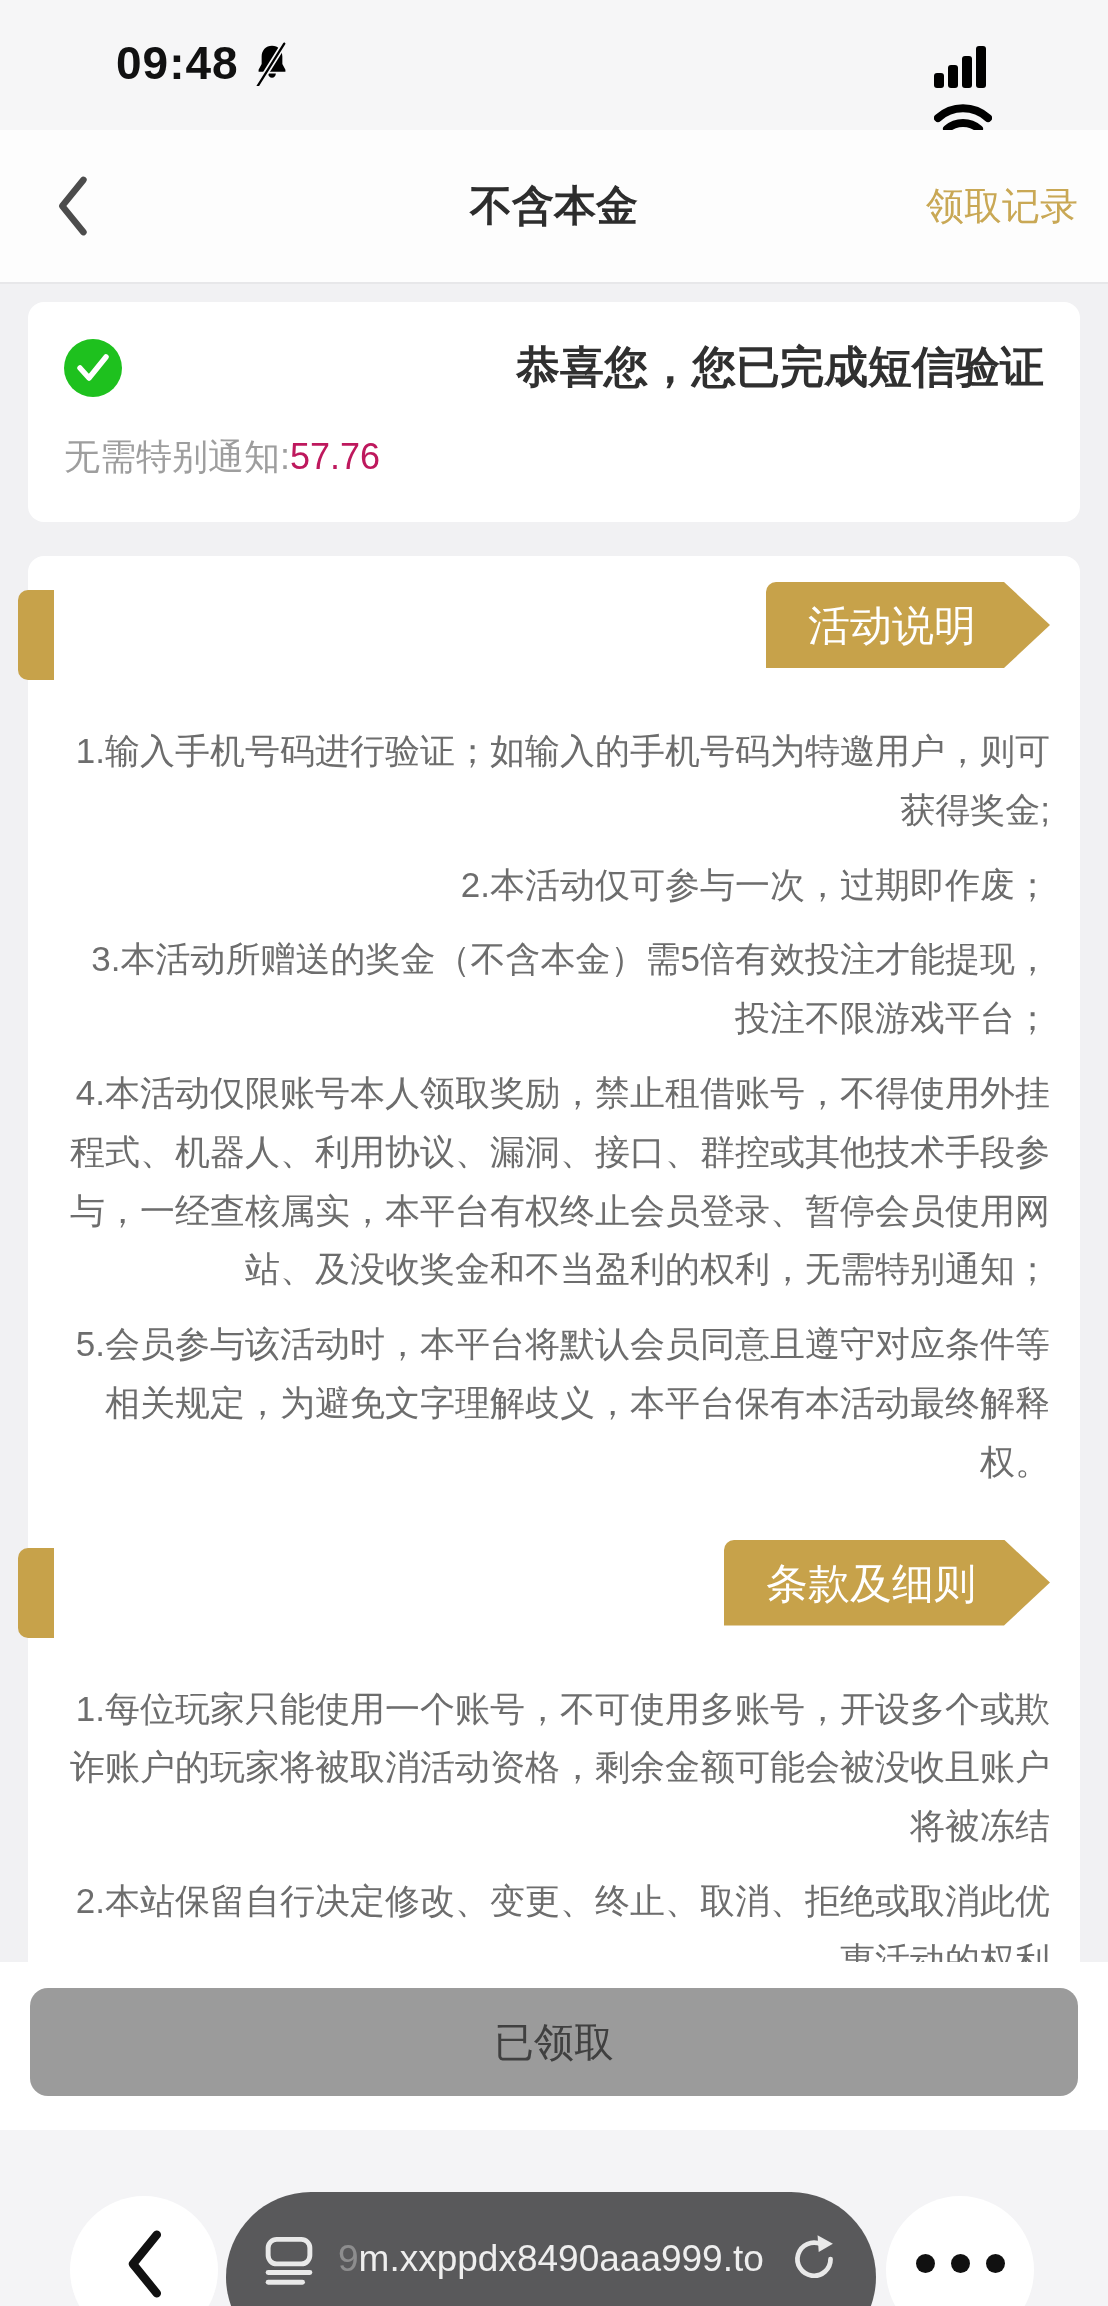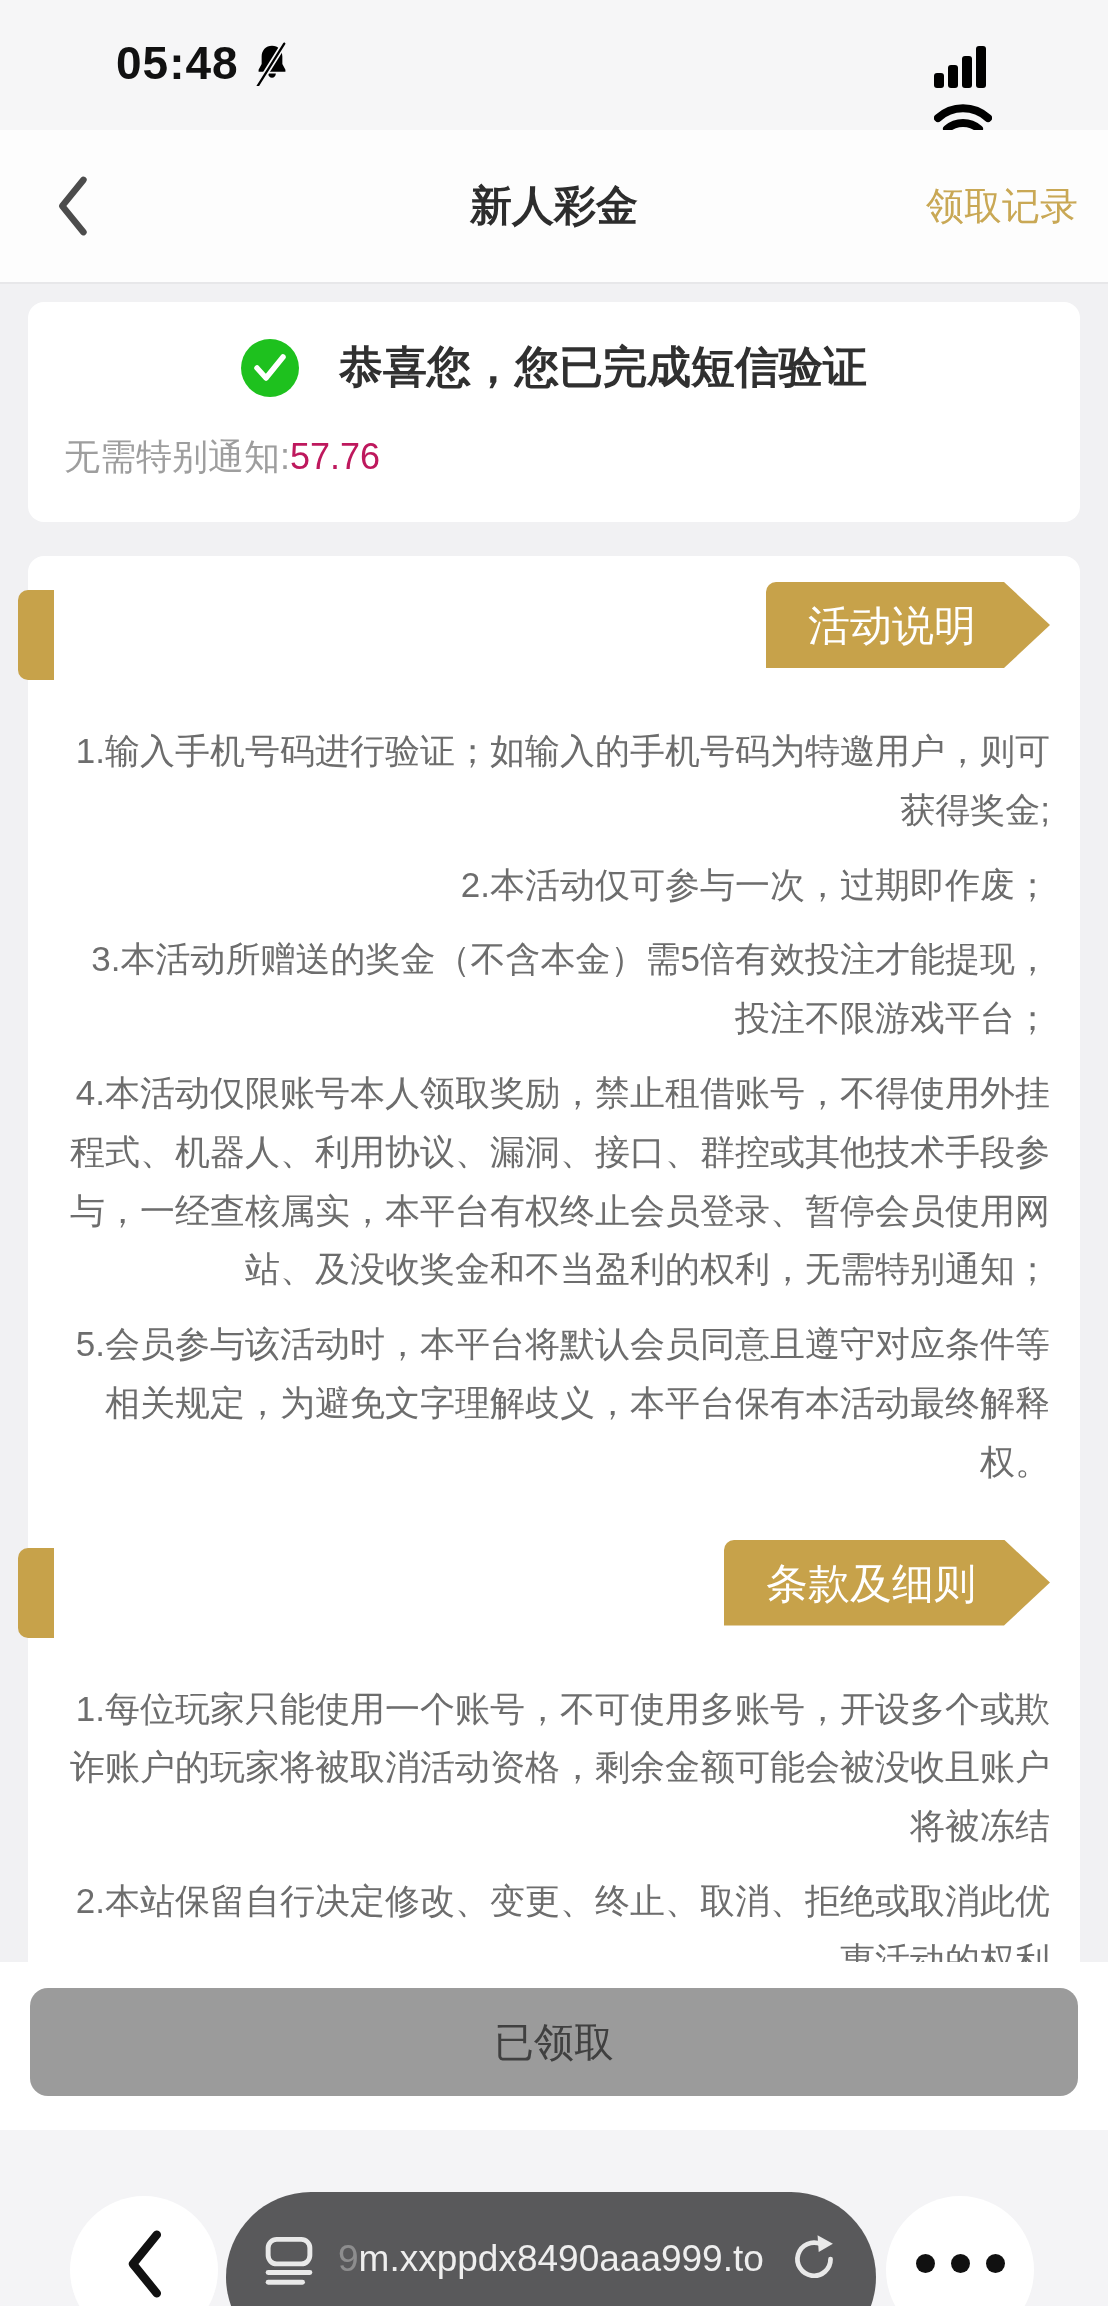--- a/index.html
+++ b/index.html
@@ -23,21 +23,21 @@
   .nav-bar{position:absolute;top:130px;left:0;right:0;height:152px;background:#fdfdfd;
     border-bottom:2px solid #e7e7e9;z-index:10;display:flex;align-items:center;}
   .nav-back{position:absolute;left:38px;top:0;bottom:0;display:flex;align-items:center;padding:0 14px;}
   .nav-title{width:100%;text-align:center;font-size:42px;font-weight:600;color:#2d2d2d;}
   .nav-action{position:absolute;right:30px;top:0;bottom:0;display:flex;align-items:center;
     font-size:38px;color:#c9a855;}
   
   .content{position:absolute;top:284px;left:0;right:0;height:2022px;background:#f1f1f3;overflow:hidden;}
   .card{margin:0 28px;background:#fff;border-radius:16px;}
   .result-card{margin-top:18px;padding:36px 36px 40px 36px;}
-  .result-row1{display:flex;justify-content:center;align-items:center;gap:40px;}
+  .result-row1{display:flex;justify-content:space-between;align-items:center;gap:40px;}
   .check-circle{width:58px;height:58px;border-radius:50%;background:#1ec11e;flex:0 0 auto;
     display:flex;align-items:center;justify-content:center;}
   .result-msg{font-size:44px;font-weight:600;color:#303030;}
   .result-row2{margin-top:36px;font-size:36px;}
   .bonus-label{color:#9e9e9e;}
   .bonus-value{color:#be185d;}
   .rules-card{margin-top:34px;padding:26px 30px 60px 32px;position:relative;min-height:1500px;text-align:right;}
   
   .ribbon-wrap{position:relative;margin-left:-42px;height:98px;}
   .ribbon-fold{position:absolute;left:0;top:8px;width:36px;height:90px;background:#c7a24a;
@@ -66,21 +66,21 @@
   .pill-inner{display:flex;align-items:center;gap:22px;margin-top:40px;width:100%;}
   .url-text{flex:1;text-align:center;font-size:37px;color:#eeeeee;white-space:nowrap;overflow:hidden;}
   .url-faded{opacity:0.35;}
   .icon-svg{display:block;}
 </style>
 </head>
 <body>
 
 <div class="status-bar">
   <div class="status-left">
-    <span class="status-time">05:48</span>
+    <span class="status-time">09:48</span>
     <span>
       <svg class="icon-svg" width="46" height="46" viewBox="0 0 24 24">
         <path fill="#000" d="M12 3c-3.2 0-5.4 2.4-5.4 5.6v3.9L5 15.5v1h14v-1l-1.6-3V8.6C17.4 5.4 15.2 3 12 3z"></path>
         <path fill="#000" d="M10 17.5h4c0 1.2-.9 2.2-2 2.2s-2-1-2-2.2z"></path>
         <rect x="11" y="-1" width="2.1" height="30" rx="1" transform="rotate(32 12 12)" fill="#000" stroke="#f6f6f7" stroke-width="0.9"></rect>
       </svg>
     </span>
   </div>
   <div class="status-right">
     <span>
@@ -107,21 +107,21 @@
     </span>
   </div>
 </div>
 
 <div class="nav-bar">
   <div class="nav-back">
     <svg class="icon-svg" width="40" height="62" viewBox="0 0 24 38">
       <polyline points="19,3 6,19 19,35" fill="none" stroke="#4c4c4c" stroke-width="4" stroke-linecap="round" stroke-linejoin="round"></polyline>
     </svg>
   </div>
-  <div class="nav-title">新人彩金</div>
+  <div class="nav-title">不含本金</div>
   <div class="nav-action">领取记录</div>
 </div>
 
 <div class="content">
 
   <div class="card result-card">
     <div class="result-row1">
       <span class="check-circle">
         <svg class="icon-svg" width="34" height="30" viewBox="0 0 34 30">
           <polyline points="4,15 13,25 30,4" fill="none" stroke="#fff" stroke-width="5.5" stroke-linecap="round" stroke-linejoin="round"></polyline>

